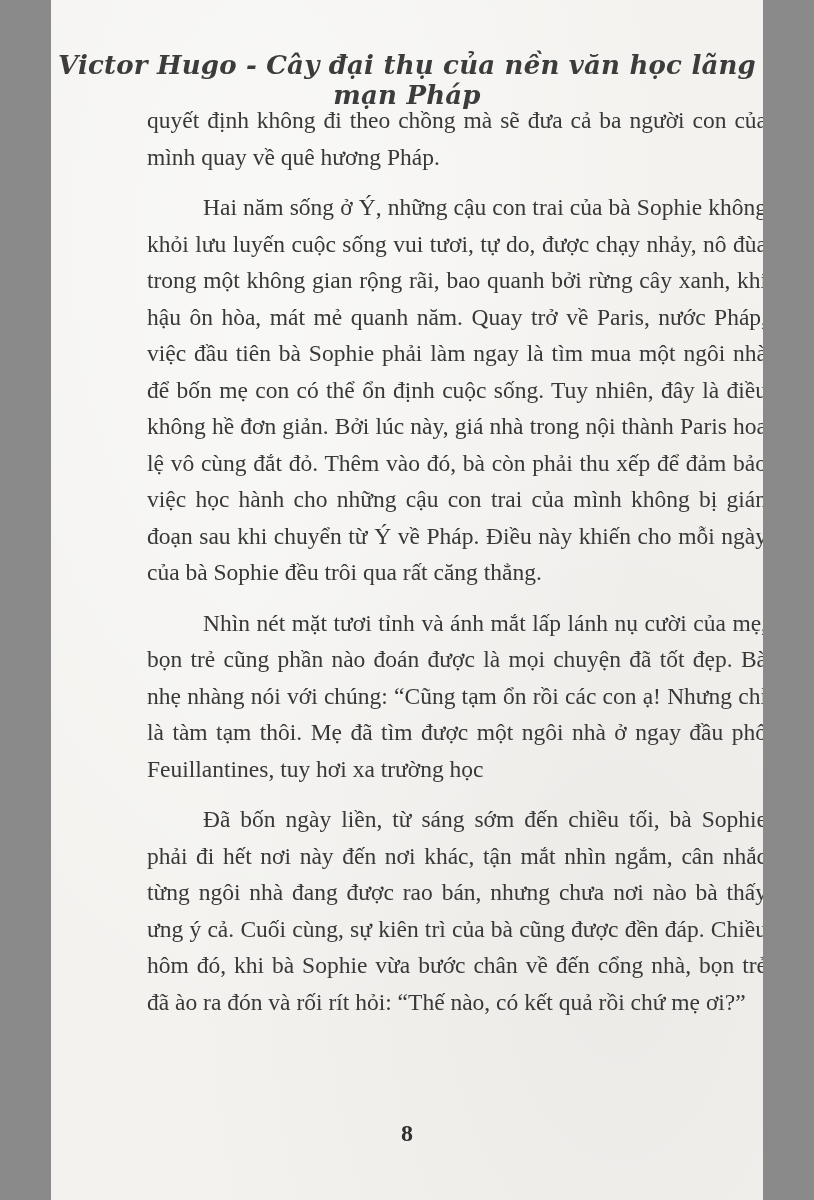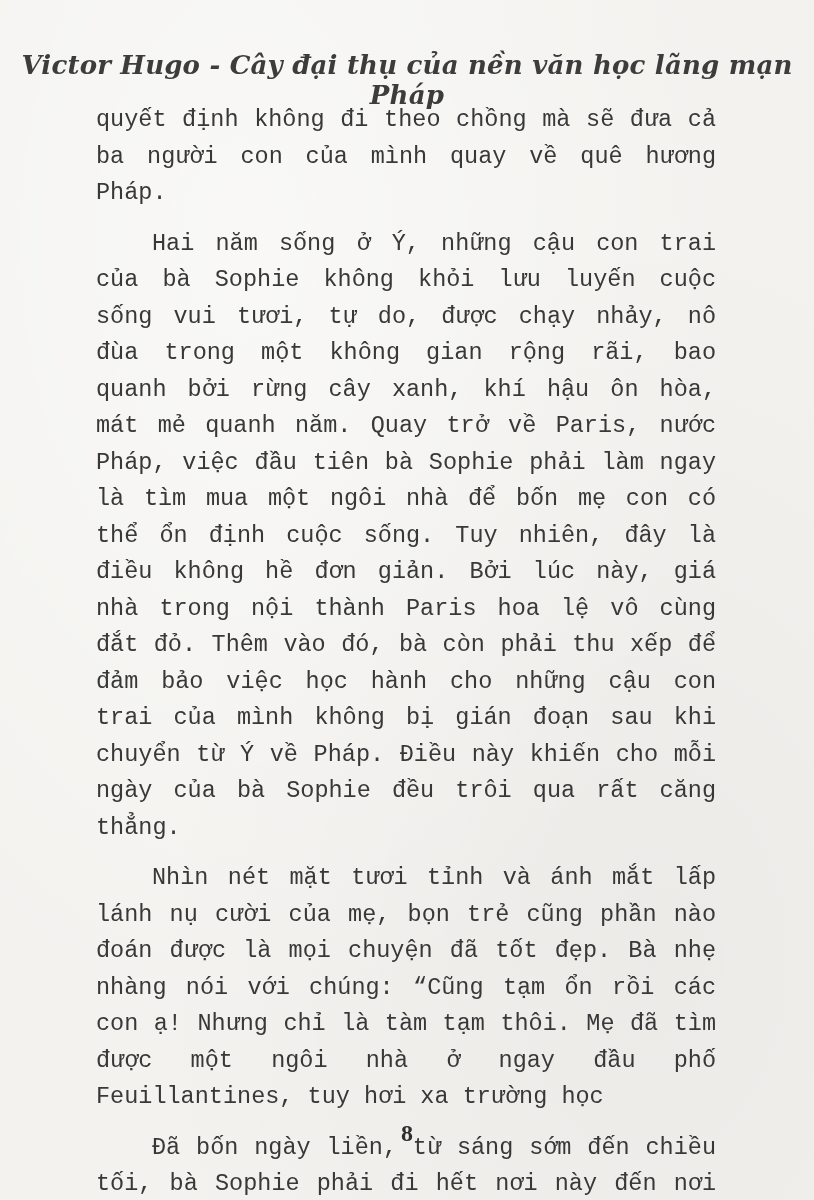--- a/index.html
+++ b/index.html
@@ -1,19 +1,19 @@
 <!DOCTYPE html>
 <html><head>
 <meta charset="utf-8">
 <style>
   * { margin: 0; padding: 0; box-sizing: border-box; }
   html, body { background: #8a8a8a; }
   .page {
     position: relative;
-    width: 814px;
+    width: 712px;
     height: 1200px;
     margin: 0 auto;
     background: #f3f2ef;
     background-image:
       radial-gradient(ellipse at 30% 20%, rgba(255,255,255,0.5), rgba(255,255,255,0) 60%),
       radial-gradient(ellipse at 80% 80%, rgba(0,0,0,0.03), rgba(0,0,0,0) 55%);
     overflow: hidden;
     font-family: "Liberation Serif", "DejaVu Serif", serif;
     color: #343434;
   }
@@ -36,21 +36,20 @@
     left: 96px;
     width: 620px;
     font-size: 23.5px;
     line-height: 36.5px;
     text-align: justify;
     color: #383838;
   }
   .body-text p {
     margin-bottom: 14px;
     text-indent: 56px;
-    font-family: Liberation Mono, monospace;
   }
   .body-text p.no-indent {
     text-indent: 0;
   }
   .page-number {
     position: absolute;
     top: 1120px;
     left: 0;
     width: 100%;
     text-align: center;

